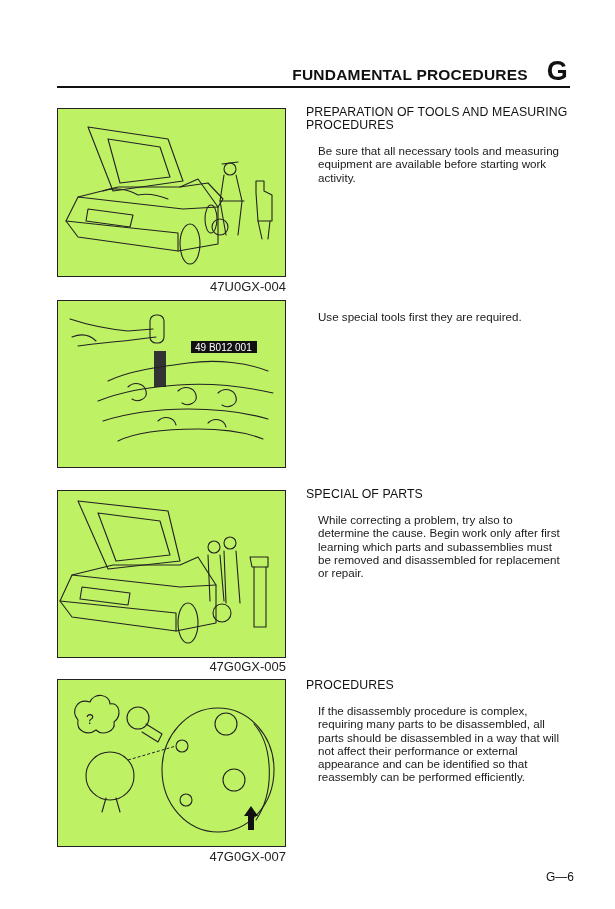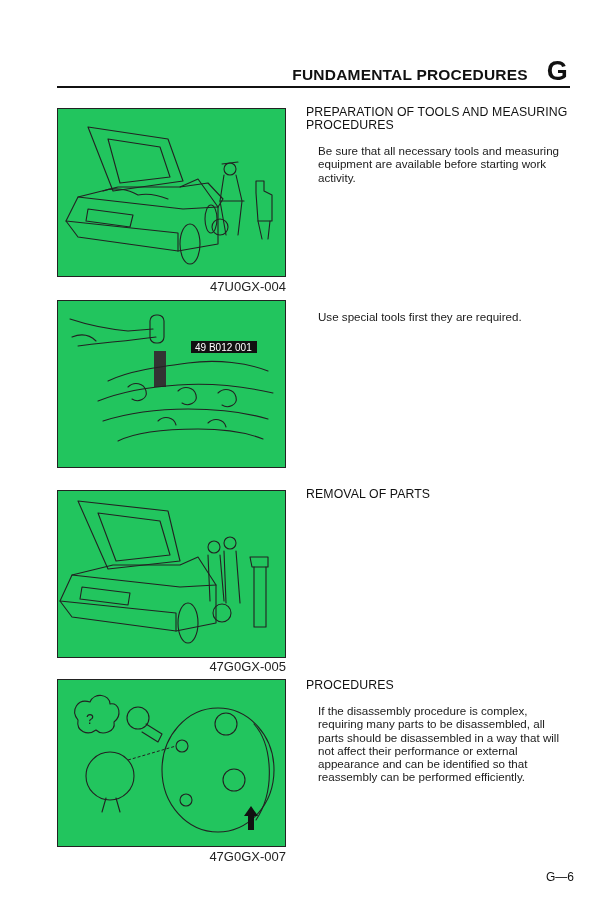--- a/index.html
+++ b/index.html
@@ -1,20 +1,20 @@
 <!DOCTYPE html>
 <html><head>
 <meta charset="utf-8">
 <style>
   html, body { margin: 0; padding: 0; background: #ffffff; }
   body { width: 615px; height: 909px; position: relative; overflow: hidden; font-family: "Liberation Sans", sans-serif; color: #111; }
   .header-title { position: absolute; top: 58px; right: 47px; font-weight: bold; font-size: 15.5px; letter-spacing: 0.2px; display: flex; align-items: baseline; gap: 19px; }
   .header-title .letter { font-size: 27px; font-weight: bold; line-height: 1; }
   .header-rule { position: absolute; top: 86px; left: 57px; width: 513px; height: 2px; background: #111; }
-  .figure { position: absolute; left: 57px; width: 227px; border: 1.5px solid #222; background: #22c55e; }
+  .figure { position: absolute; left: 57px; width: 227px; border: 1.5px solid #222; background: #bef264; }
   .fig-code { position: absolute; left: 57px; width: 229px; text-align: right; font-size: 13px; color: #222; }
   .section { position: absolute; left: 306px; width: 266px; }
   .section h2 { margin: 0; font-size: 12.3px; font-weight: normal; line-height: 13px; letter-spacing: 0.1px; }
   .section p { margin: 12px; font-size: 11.6px; line-height: 13.3px; color: #1a1a1a; }
   .page-num { position: absolute; top: 870px; left: 546px; font-size: 12px; }
   svg { display: block; }
   .ink { stroke: #222; stroke-width: 1.1; fill: none; stroke-linecap: round; stroke-linejoin: round; }
 </style>
 </head>
 <body>
@@ -95,21 +95,22 @@
     <circle class="ink" cx="172" cy="52" r="6"></circle>
     <path class="ink" d="M150 64 L152 110 M162 64 L166 110 M166 60 L168 112 M178 60 L182 112"></path>
     <circle class="ink" cx="164" cy="122" r="9"></circle>
     <path class="ink" d="M192 66 L210 66 L210 76 L194 76 Z"></path>
     <path class="ink" d="M196 76 L196 136 M208 76 L208 136 L196 136"></path>
   </svg>
 </div>
 <div class="fig-code" style="top:659px;">47G0GX-005</div>
 
 <div class="section" style="top:488px;">
-  <h2>REMOVAL OF PARTS</h2>
+  <h2>SPECIAL OF PARTS</h2>
+  <p>While correcting a problem, try also to determine the cause. Begin work only after first learning which parts and subassemblies must be removed and disassembled for replacement or repair.</p>
 </div>
 
 <div class="figure" style="top:679px;height:166px;">
   <svg width="227" height="166" viewBox="0 0 227 166">
     <path class="ink" d="M20 40 C12 30 20 18 32 22 C36 12 52 14 52 24 C62 22 64 36 56 42 C58 52 44 56 38 50 C30 56 18 52 20 40 Z"></path>
     <text x="28" y="44" font-size="14" fill="#222" font-family="Liberation Sans, sans-serif">?</text>
     <circle class="ink" cx="52" cy="96" r="24"></circle>
     <path class="ink" d="M48 118 L44 132 M58 118 L62 132"></path>
     <circle class="ink" cx="80" cy="38" r="11"></circle>
     <path class="ink" d="M88 44 L104 54 L100 62 L84 52"></path>

